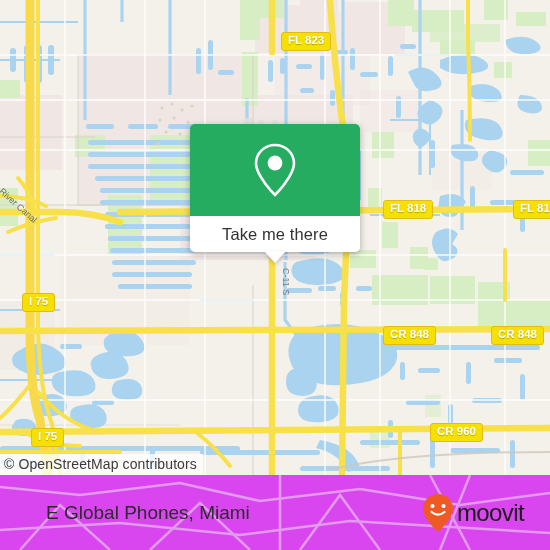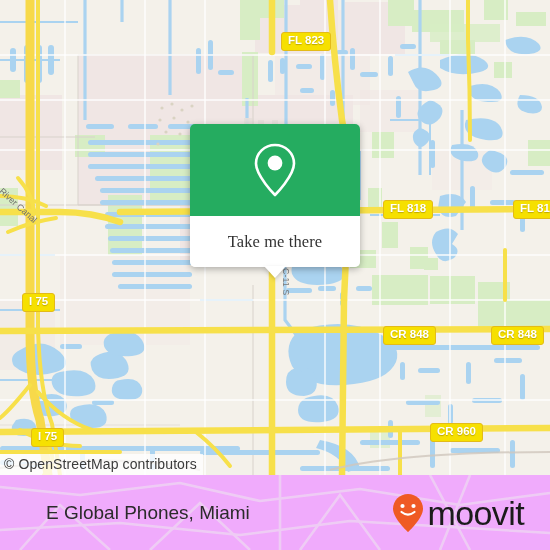--- a/index.html
+++ b/index.html
@@ -30,50 +30,49 @@
     border-radius:5px;
     box-shadow:0 2px 7px rgba(0,0,0,.30);
     overflow:visible;
     z-index:40;
   }
   .popup-top{
     height:92px;border-radius:5px 5px 0 0;
     display:flex;align-items:center;justify-content:center;
   }
   .popup-bottom{
-    height:51px;background:#ffffff;border-radius:0 0 5px 5px;
+    height:36px;background:#ffffff;border-radius:0 0 5px 5px;
     display:flex;align-items:center;justify-content:center;
     position:relative;
-    font-family:Liberation Serif, serif;
   }
   .popup-label{font-size:16.5px;color:#333333;letter-spacing:.1px;}
   .popup-tail{
     position:absolute;left:50%;bottom:-11px;margin-left:-11px;
     width:0;height:0;
     border-left:11px solid transparent;
     border-right:11px solid transparent;
     border-top:12px solid #ffffff;
     filter:drop-shadow(0 2px 2px rgba(0,0,0,.18));
   }
 
   
   .footer{
     position:absolute;left:0;top:475px;width:550px;height:75px;
-    background:#f0abfc;
+    background:#d946ef;
     display:flex;align-items:center;justify-content:space-between;
     padding:0 26px 0 46px;box-sizing:border-box;
     overflow:hidden;
   }
   .footer-ghost{
     position:absolute;left:0;top:0;width:550px;height:75px;
     opacity:.5;
   }
   .footer-title{font-size:19px;color:#2b2b2b;position:relative;z-index:2;}
   .brand{display:flex;align-items:center;gap:2px;position:relative;z-index:2;}
-  .brand-word{font-size:34px;color:#1b1b1b;letter-spacing:-.6px;line-height:1;font-weight:400;}
+  .brand-word{font-size:24px;color:#1b1b1b;letter-spacing:-.6px;line-height:1;font-weight:400;}
 
   
   .shield{
     position:absolute;
     background:#f6e000;border:1.6px solid #e3bb18;border-radius:3px;
     color:#ffffff;font-size:11.5px;font-weight:bold;
     padding:2px 6px 3px 6px;line-height:1;white-space:nowrap;
     text-shadow:0 1px 1px rgba(120,100,0,.45);
     z-index:20;
   }

